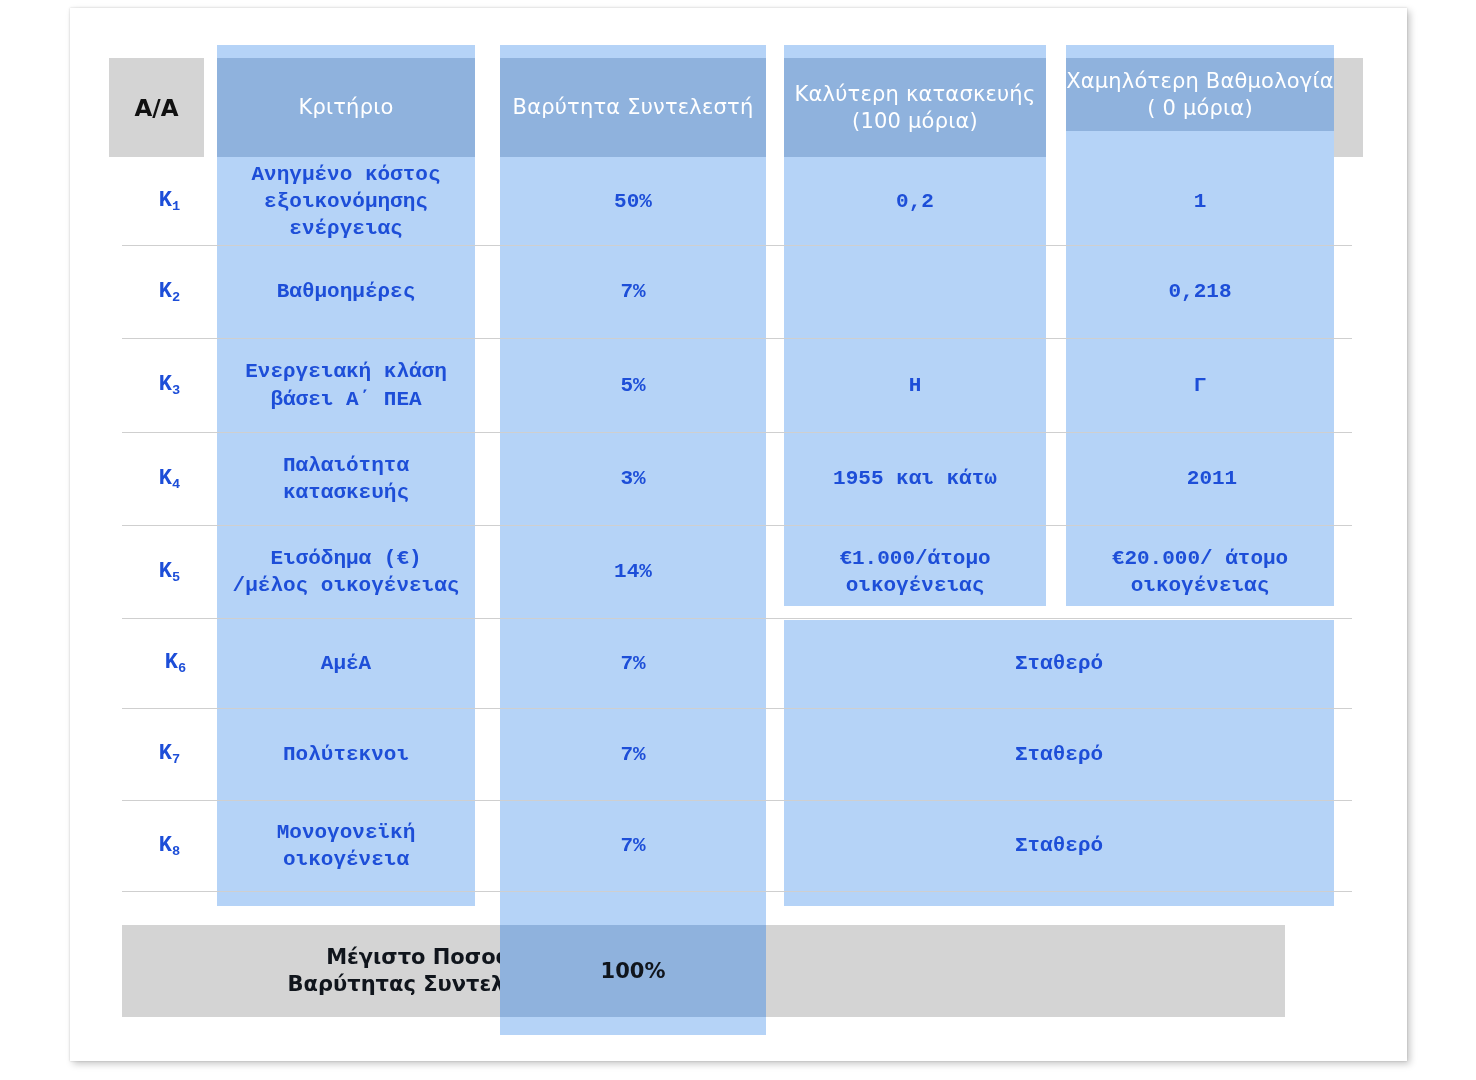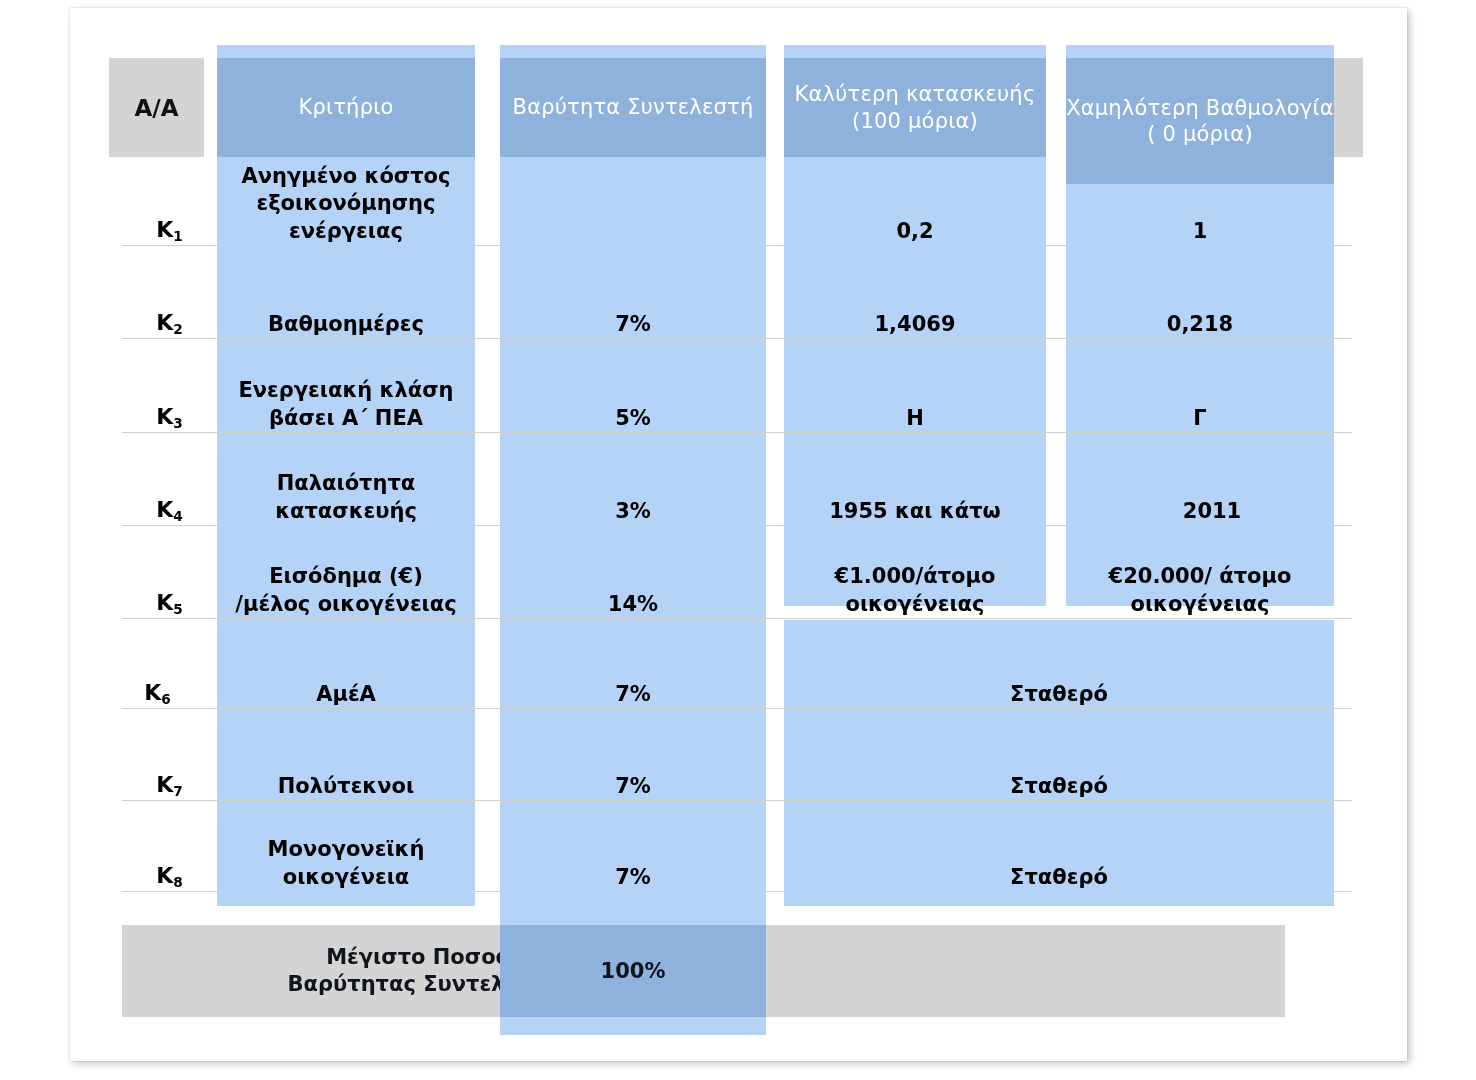--- a/index.html
+++ b/index.html
@@ -50,26 +50,27 @@
     text-align:center;
     font-size:23px;font-weight:600;
   }
 
   
   .rowline{background:#cfcfcf;height:1px;}
 
   
   .cell{
     position:absolute;
-    display:flex;align-items:flex-end;justify-content:center;
-    text-align:center;
-    color:#000000;
+    display:flex;align-items:center;justify-content:center;
+    text-align:center;
+    color:#1d4ed8;
     font-size:21px;
     line-height:1.3;
     font-weight:700;
+    font-family:Liberation Mono, monospace;
   }
   .cell.aa{font-size:22px;font-weight:700;}
   .cell.crit{font-weight:700;}
   .cell.norm{font-weight:700;}
 
   sub{font-size:.62em;vertical-align:baseline;position:relative;top:.28em;}
 
   
   .stathero-band{background:#b5d3f7;}
 
@@ -114,21 +115,21 @@
     <span>Βαρύτητα Συντελεστή</span>
   </div>
 
   <div class="band hdr-blue" style="left:784px;top:58px;width:262px;height:99px;">
     <span>
       <span>Καλύτερη κατασκευής</span><br>
       <span>(100 μόρια)</span>
     </span>
   </div>
 
-  <div class="band hdr-blue" style="left:1066px;top:58px;width:268px;height:126px;justify-content:center;">
+  <div class="band hdr-blue" style="left:1066px;top:58px;width:268px;height:73px;justify-content:center;">
     <span>
       <span>Χαμηλότερη Βαθμολογία</span><br>
       <span>( 0 μόρια)</span>
     </span>
   </div>
 
   <div class="band rowline" style="left:122px;top:245px;width:1230px;"></div>
   <div class="band rowline" style="left:122px;top:338px;width:1230px;"></div>
   <div class="band rowline" style="left:122px;top:432px;width:1230px;"></div>
   <div class="band rowline" style="left:122px;top:525px;width:1230px;"></div>
@@ -138,38 +139,38 @@
   <div class="band rowline" style="left:122px;top:891px;width:1230px;"></div>
 
   <div class="cell aa" style="left:122px;top:158px;width:95px;height:87px;">
     <span><span>Κ</span><sub>1</sub></span>
   </div>
   <div class="cell crit" style="left:217px;top:158px;width:258px;height:87px;white-space:pre-line;">
     <span>Ανηγμένο κόστος
 εξοικονόμησης
 ενέργειας</span>
   </div>
+  <div class="cell norm" style="left:500px;top:158px;width:266px;height:87px;">
+    <span>50%</span>
+  </div>
   <div class="cell norm" style="left:784px;top:158px;width:262px;height:87px;white-space:pre-line;">
     <span>0,2</span>
   </div>
   <div class="cell norm" style="left:1066px;top:158px;width:268px;height:87px;white-space:pre-line;">
     <span>1</span>
   </div>
 
   <div class="cell aa" style="left:122px;top:246px;width:95px;height:92px;">
     <span><span>Κ</span><sub>2</sub></span>
   </div>
   <div class="cell crit" style="left:217px;top:246px;width:258px;height:92px;white-space:pre-line;">
     <span>Βαθμοημέρες</span>
   </div>
   <div class="cell norm" style="left:500px;top:246px;width:266px;height:92px;">
     <span>7%</span>
-  </div>
-  <div class="cell norm" style="left:784px;top:246px;width:262px;height:92px;white-space:pre-line;">
-    <span>1,4069</span>
   </div>
   <div class="cell norm" style="left:1066px;top:246px;width:268px;height:92px;white-space:pre-line;">
     <span>0,218</span>
   </div>
 
   <div class="cell aa" style="left:122px;top:339px;width:95px;height:93px;">
     <span><span>Κ</span><sub>3</sub></span>
   </div>
   <div class="cell crit" style="left:217px;top:339px;width:258px;height:93px;white-space:pre-line;">
     <span>Ενεργειακή κλάση
@@ -214,21 +215,21 @@
   </div>
   <div class="cell norm" style="left:784px;top:526px;width:262px;height:92px;white-space:pre-line;">
     <span>€1.000/άτομο
 οικογένειας</span>
   </div>
   <div class="cell norm" style="left:1066px;top:526px;width:268px;height:92px;white-space:pre-line;">
     <span>€20.000/ άτομο
 οικογένειας</span>
   </div>
 
-  <div class="cell aa" style="left:110px;top:619px;width:95px;height:89px;">
+  <div class="cell aa" style="left:128px;top:619px;width:95px;height:89px;">
     <span><span>Κ</span><sub>6</sub></span>
   </div>
   <div class="cell crit" style="left:217px;top:619px;width:258px;height:89px;white-space:pre-line;">
     <span>ΑμέΑ</span>
   </div>
   <div class="cell norm" style="left:500px;top:619px;width:266px;height:89px;">
     <span>7%</span>
   </div>
   <div class="cell norm" style="left:784px;top:619px;width:550px;height:89px;">
     <span>Σταθερό</span>

